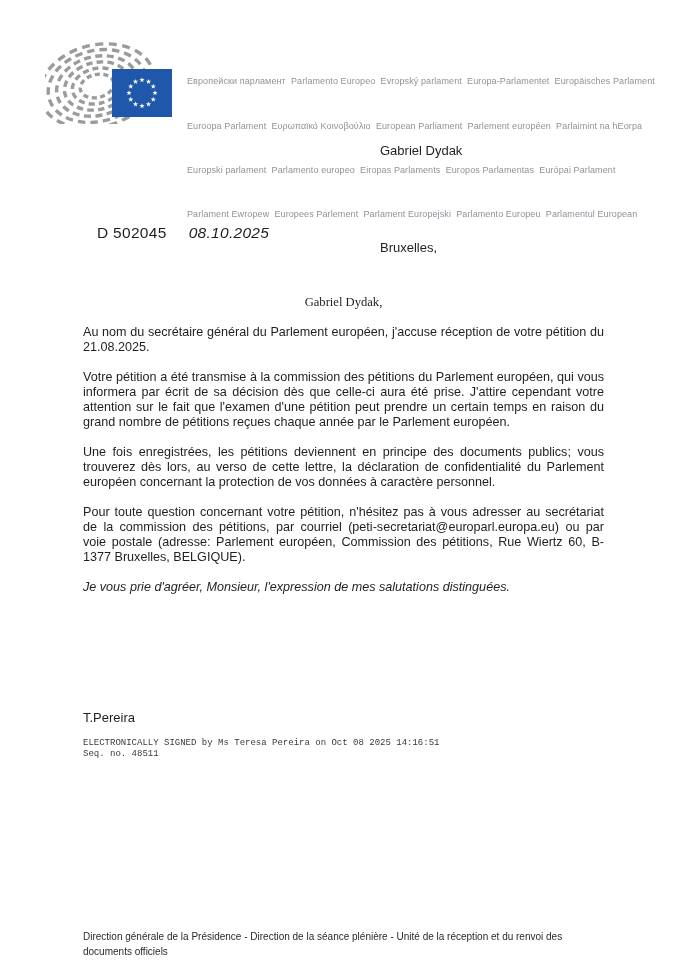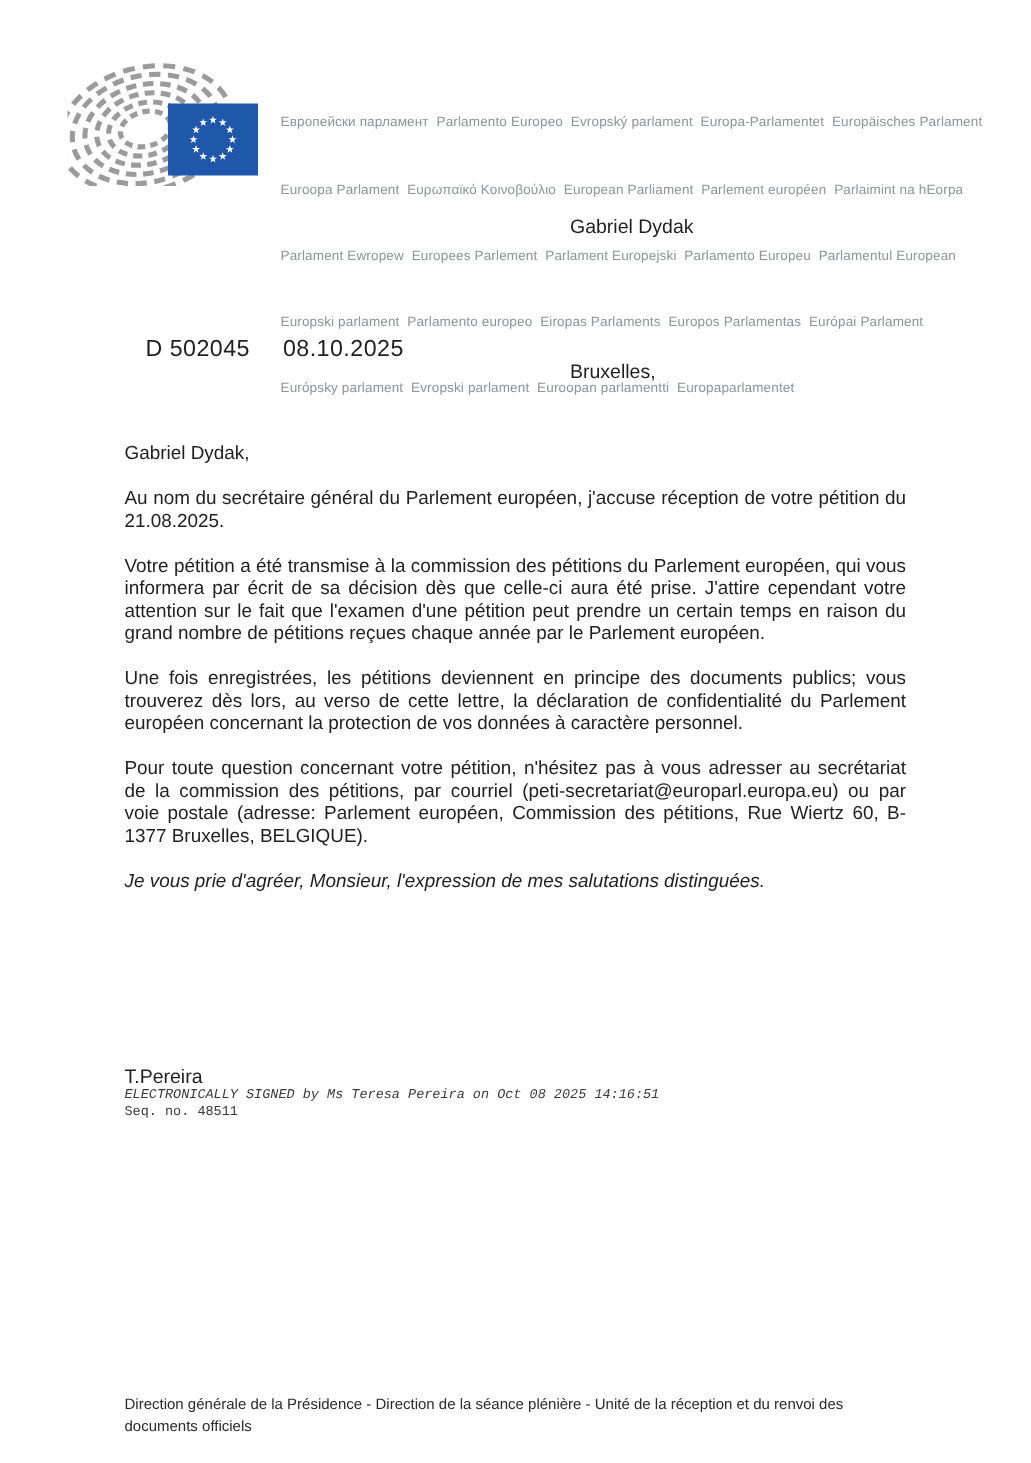--- a/index.html
+++ b/index.html
@@ -18,40 +18,40 @@
   .langs {
     position: absolute; left: 187px; top: 45px;
     font-size: 9px; line-height: 14.7px;
     color: #8d939a; white-space: pre;
     letter-spacing: 0.1px;
   }
 
   
   .addressee { position: absolute; left: 380px; top: 143px; font-size: 13px; }
   .refline   { position: absolute; left: 97px;  top: 224px; font-size: 15.5px; letter-spacing: 0.3px; }
-  .refline .ref-date { margin-left: 22px; }
+  .refline .ref-date { margin-left: 22px; font-style: italic; }
   .placeline { position: absolute; left: 380px; top: 240px; font-size: 13px; }
 
   
   .body-text {
     position: absolute; left: 83px; top: 295px; width: 521px;
     font-size: 12.6px; line-height: 15px;
   }
   .body-text p { margin: 0 0 15px 0; text-align: justify; }
-  .body-text p.salutation { text-align: left; }
+  .body-text p.salutation { text-align: center; font-family: Liberation Serif, serif; }
   .body-text p.closing { text-align: left; margin-top: 12px; font-style: italic; }
 
   
   .signature { position: absolute; left: 83px; top: 710px; }
   .sig-name, .sig-title { font-size: 13px; line-height: 15px; }
   .sig-esign, .sig-seq {
     font-family: "Liberation Mono", "DejaVu Sans Mono", monospace;
     font-size: 9px; line-height: 11px; color: #3a3a3a; white-space: pre;
   }
-  .sig-esign { margin-top: 0; font-style: italic; }
+  .sig-esign { margin-top: 13px; }
 
   
   .footer {
     position: absolute; left: 83px; top: 930px; width: 502px;
     font-size: 10px; line-height: 14.5px; color: #2a2a2a;
   }
 </style>
 </head>
 <body>
 
@@ -84,23 +84,22 @@
         <use href="#epstar" x="97" y="38"></use>
         <use href="#epstar" x="103.5" y="39.74"></use>
         <use href="#epstar" x="108.26" y="44.5"></use>
       </g>
     </svg>
   </div>
 
   <div class="langs">
     <div>Европейски парламент  Parlamento Europeo  Evropský parlament  Europa-Parlamentet  Europäisches Parlament</div>
     <div>Euroopa Parlament  Ευρωπαϊκό Κοινοβούλιο  European Parliament  Parlement européen  Parlaimint na hEorpa</div>
+    <div>Europski parlament  Parlamento europeo  Eiropas Parlaments  Europos Parlamentas  Európai Parlament</div>
     <div>Parlament Ewropew  Europees Parlement  Parlament Europejski  Parlamento Europeu  Parlamentul European</div>
-    <div>Europski parlament  Parlamento europeo  Eiropas Parlaments  Europos Parlamentas  Európai Parlament</div>
-    <div>Európsky parlament  Evropski parlament  Euroopan parlamentti  Europaparlamentet</div>
   </div>
 
   <div class="addressee">Gabriel Dydak</div>
 
   <div class="refline">
     <span>D 502045</span><span class="ref-date">08.10.2025</span>
   </div>
 
   <div class="placeline">Bruxelles,</div>
 

